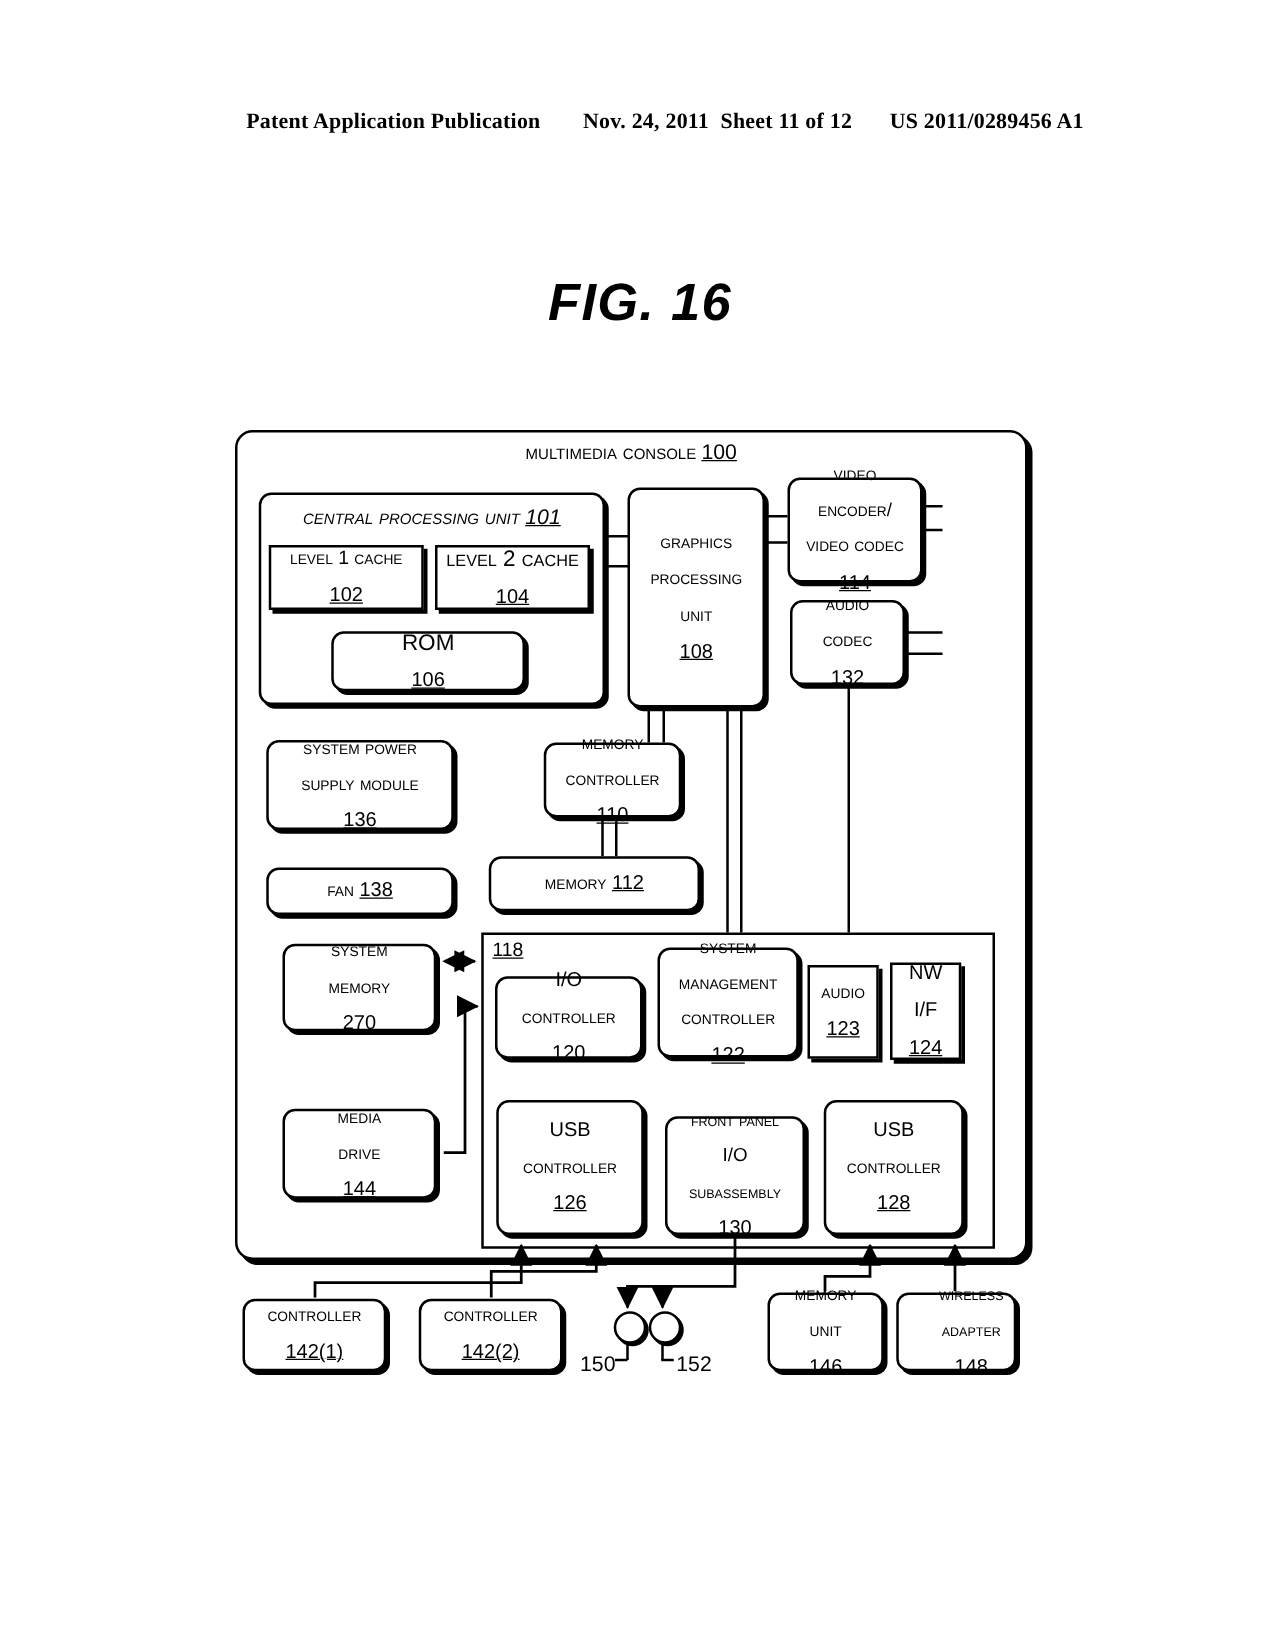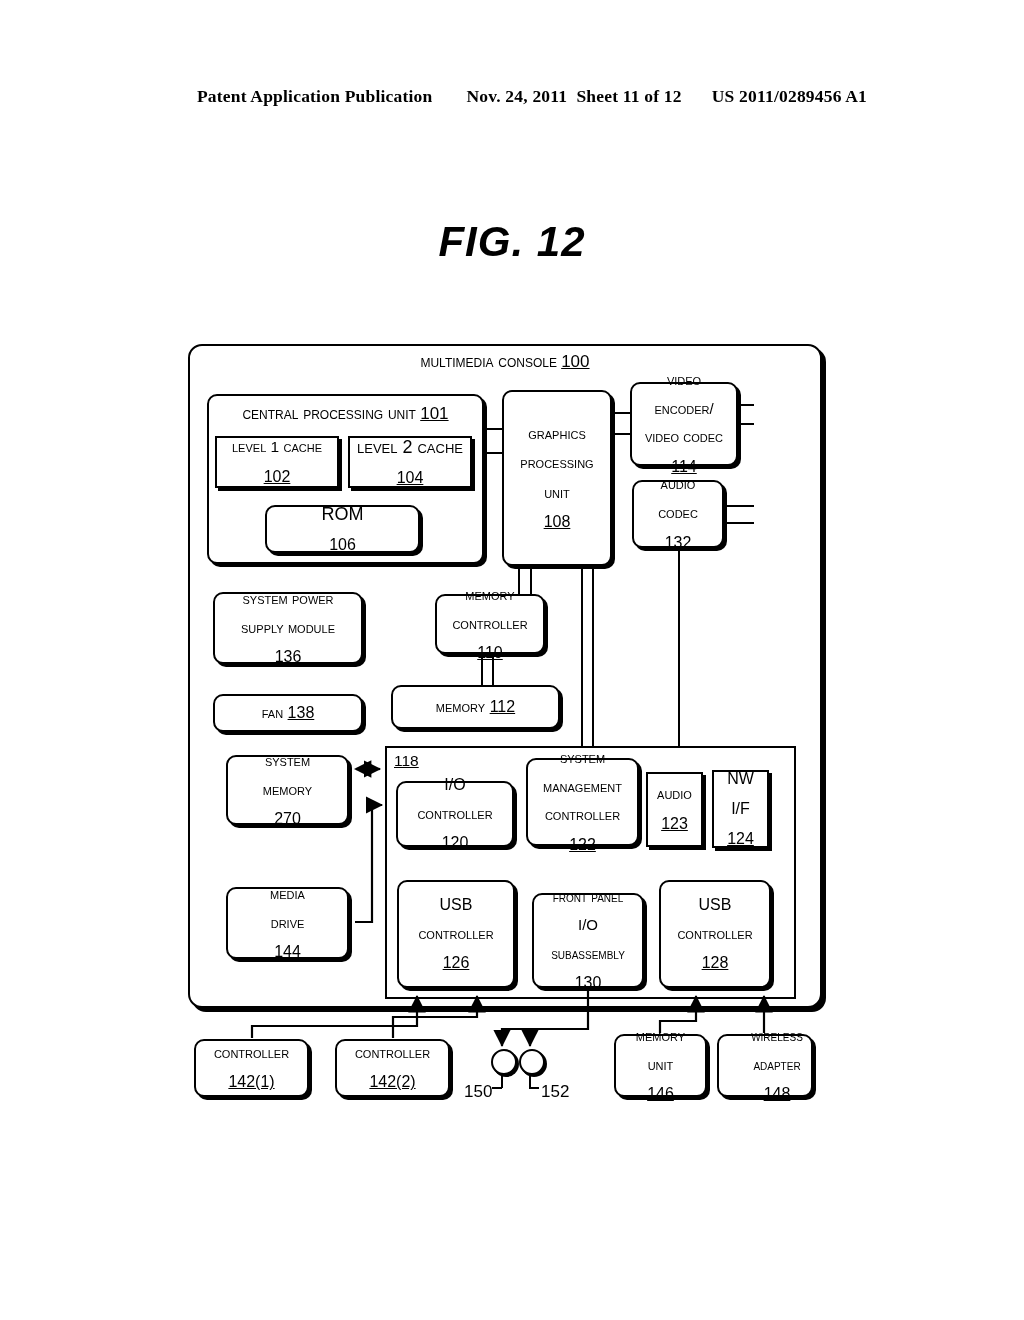--- a/index.html
+++ b/index.html
@@ -59,21 +59,21 @@
 </style>
 </head>
 <body>
 
 <div id="page">
 
   <div class="pat-header">
     <span>Patent Application Publication</span><span class="hdr-gap1">&nbsp;</span><span>Nov. 24, 2011</span>&nbsp;&nbsp;<span>Sheet 11 of 12</span><span class="hdr-gap2">&nbsp;</span><span>US 2011/0289456 A1</span>
   </div>
 
-  <div class="fig-title">FIG. 12</div>
+  <div class="fig-title">FIG. 16</div>
 
   <div id="console-box"></div>
   <div id="console-title">
     <span class="sc" style="font-size:17px">Multimedia Console</span>
     <span class="inline-num" style="font-size:17px">100</span>
   </div>
 
   <div class="ln lnh" style="left:484px;top:428px;width:20px;"></div>
   <div class="ln lnh" style="left:484px;top:452px;width:20px;"></div>
 
@@ -90,21 +90,21 @@
   <div class="ln lnv" style="left:530px;top:565px;height:29px;"></div>
 
   <div class="ln lnv" style="left:481px;top:654px;height:31px;"></div>
   <div class="ln lnv" style="left:492px;top:654px;height:31px;"></div>
 
   <div class="ln lnv" style="left:581px;top:565px;height:181px;"></div>
   <div class="ln lnv" style="left:592px;top:565px;height:181px;"></div>
 
   <div class="ln lnv" style="left:678px;top:547px;height:199px;"></div>
 
-  <div class="bx round sh" id="cpu-box" style="left:207px;top:394px;width:277px;height:170px;padding-top:12px;">
+  <div class="bx round sh" id="cpu-box" style="left:207px;top:394px;width:277px;height:170px;padding-top:12px;font-style:italic;">
     <div style="position:absolute;top:8px;left:0;width:100%;font-size:15.5px;">
       <span class="sc" style="font-size:17px">Central Processing Unit</span>
       <span class="inline-num" style="font-size:17px">101</span>
     </div>
   </div>
 
   <div class="bx sq sh" style="left:215px;top:436px;width:124px;height:52px;font-size:14px;">
     <span class="lbl sc" style="font-size:15.5px">Level 1 Cache</span>
     <span class="num" style="font-size:16px">102</span>
   </div>

